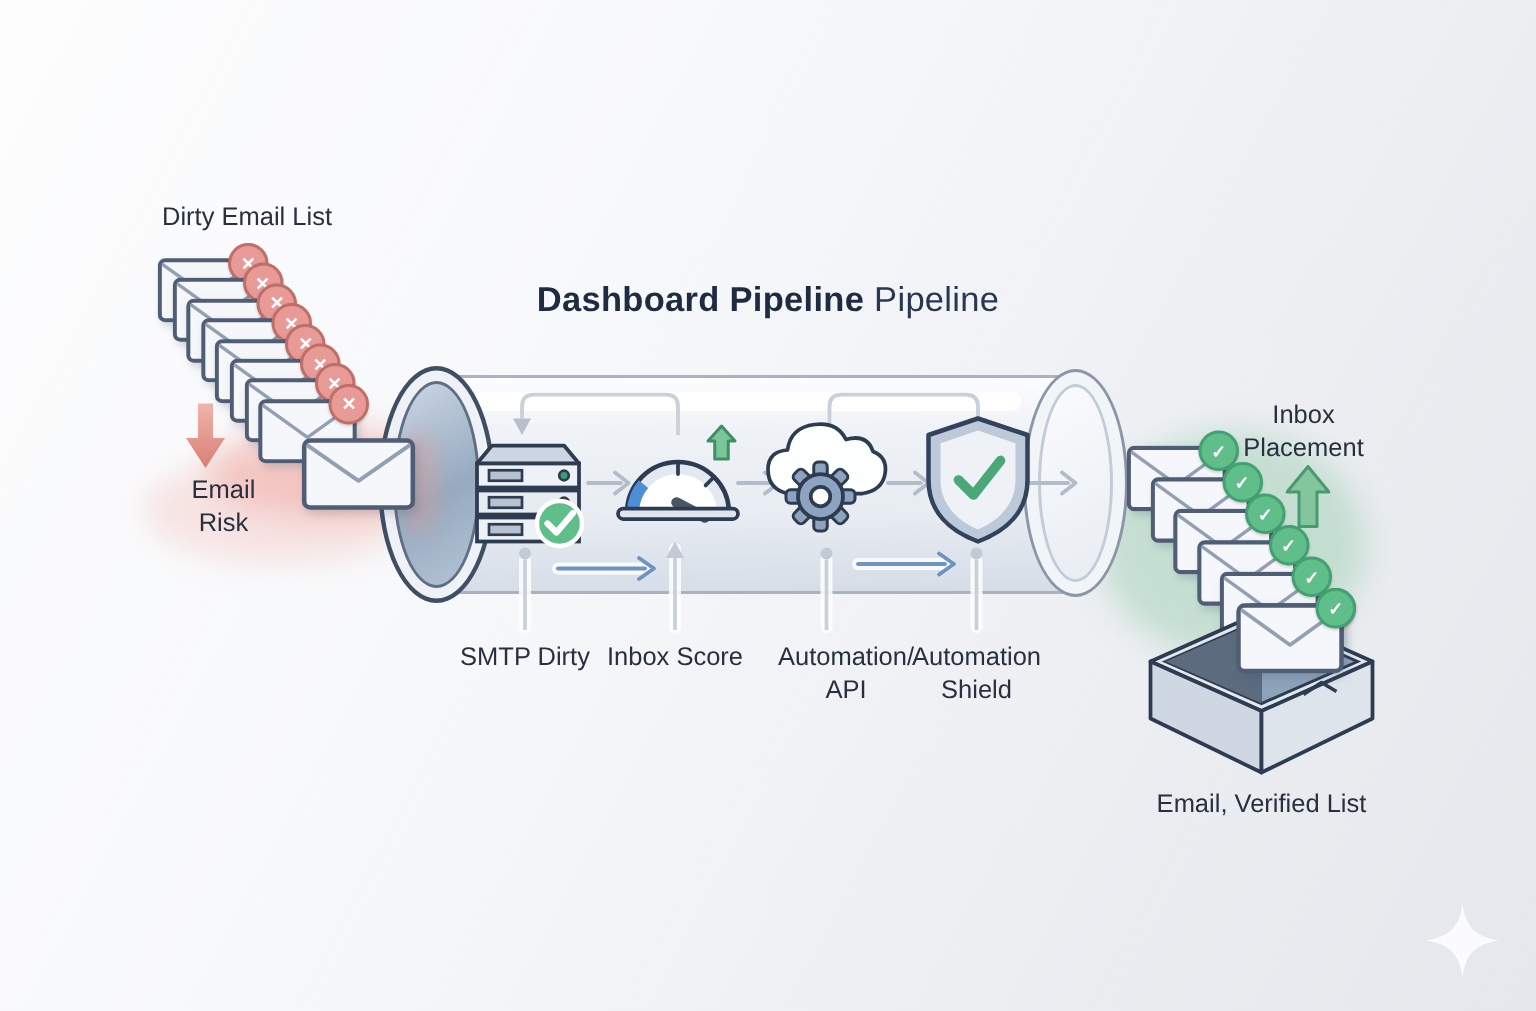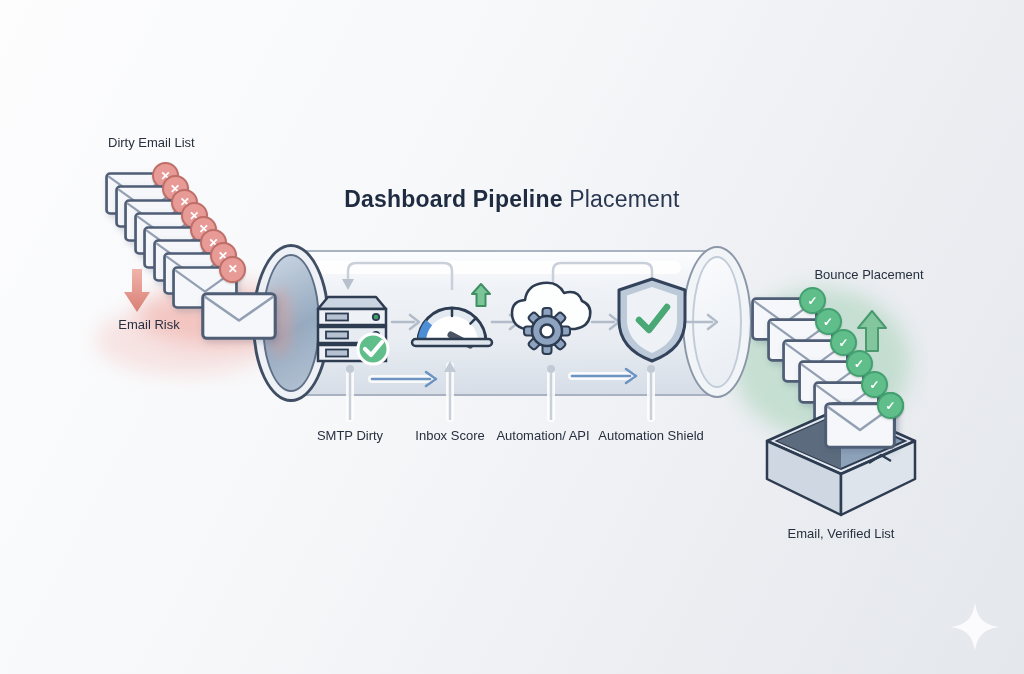--- a/index.html
+++ b/index.html
@@ -7,21 +7,21 @@
     width:1024px;height:674px;overflow:hidden;position:relative;
     font-family:"Liberation Sans", sans-serif;
     background:linear-gradient(118deg,#fdfdfe 0%,#f7f8fa 38%,#eceef2 72%,#e4e7eb 100%);
   }
   .abs{position:absolute;}
   
   .title{left:50%;top:186px;transform:translateX(-50%);font-size:23px;color:#1f2b41;white-space:nowrap;letter-spacing:.2px;}
   .title .b{font-weight:700;}
   .title .l{font-weight:400;color:#2a3750;}
   
-  .lbl{color:#27303f;font-size:13px;line-height:1.32;text-align:center;}
+  .lbl{color:#27303f;font-size:17px;line-height:1.32;text-align:center;}
   .lbl.left-align{text-align:left;}
   
   .glow{border-radius:50%;filter:blur(10px);}
   .glow-red1{left:138px;top:283px;width:165px;height:62px;background:rgba(238,156,145,.42);}
   .glow-red2{left:96px;top:305px;width:180px;height:70px;background:rgba(240,170,160,.28);}
   .glow-green{left:732px;top:288px;width:178px;height:150px;background:rgba(150,205,170,.45);}
   
   .pipe-body{left:288px;top:250px;width:427px;height:142px;
     background:linear-gradient(180deg,rgba(252,253,255,.96) 0%,rgba(238,241,246,.9) 26%,rgba(231,236,242,.86) 62%,rgba(213,220,230,.95) 100%);
     border-top:2.5px solid #a8b2c1;border-bottom:2.5px solid #a8b2c1;}
@@ -48,21 +48,21 @@
   .sparkle{opacity:.95;}
 </style>
 </head>
 <body>
 
 <div class="abs glow glow-red2"></div>
 <div class="abs glow glow-red1"></div>
 <div class="abs glow glow-green"></div>
 
 <div class="abs title">
-  <span class="b">Dashboard Pipeline</span><span class="l"> Placement</span>
+  <span class="b">Dashboard Pipeline</span><span class="l"> Pipeline</span>
 </div>
 
 <div class="abs pipe-body">
   <div class="pipe-shine"></div>
 </div>
 <div class="abs cap cap-right">
   <div class="cap-right-inner"></div>
 </div>
 <div class="abs cap cap-left">
   <div class="cap-left-inner"></div>
@@ -308,20 +308,20 @@
         <path d="M3 4 L32 25 L61 4" fill="none" stroke="#93a0b3" stroke-width="2.2" stroke-linejoin="round"></path>
       </svg>
       <span class="badge green">✓</span>
     </div>
   </div>
 
 <div class="abs lbl left-align" style="left:108px;top:134px">Dirty Email List</div>
 <div class="abs lbl" style="left:110px;top:316px;width:78px">Email Risk</div>
 <div class="abs lbl" style="left:295px;top:427px;width:110px">SMTP Dirty</div>
 <div class="abs lbl" style="left:395px;top:427px;width:110px">Inbox Score</div>
-<div class="abs lbl" style="left:488px;top:427px;width:110px">Automation/ API</div>
+<div class="abs lbl" style="left:509px;top:427px;width:110px">Automation/ API</div>
 <div class="abs lbl" style="left:596px;top:427px;width:110px">Automation Shield</div>
-<div class="abs lbl" style="left:813px;top:266px;width:112px">Bounce Placement</div>
+<div class="abs lbl" style="left:813px;top:266px;width:112px">Inbox Placement</div>
 <div class="abs lbl" style="left:751px;top:525px;width:180px">Email, Verified List</div>
 
 <svg class="abs sparkle" style="left:948px;top:600px" width="54" height="54" viewBox="0 0 56 56">
   <path d="M28 3 C30.5 19 37 25.5 53 28 C37 30.5 30.5 37 28 53 C25.5 37 19 30.5 3 28 C19 25.5 25.5 19 28 3 Z" fill="#fdfdfe"></path>
 </svg>
 
 </body></html>

